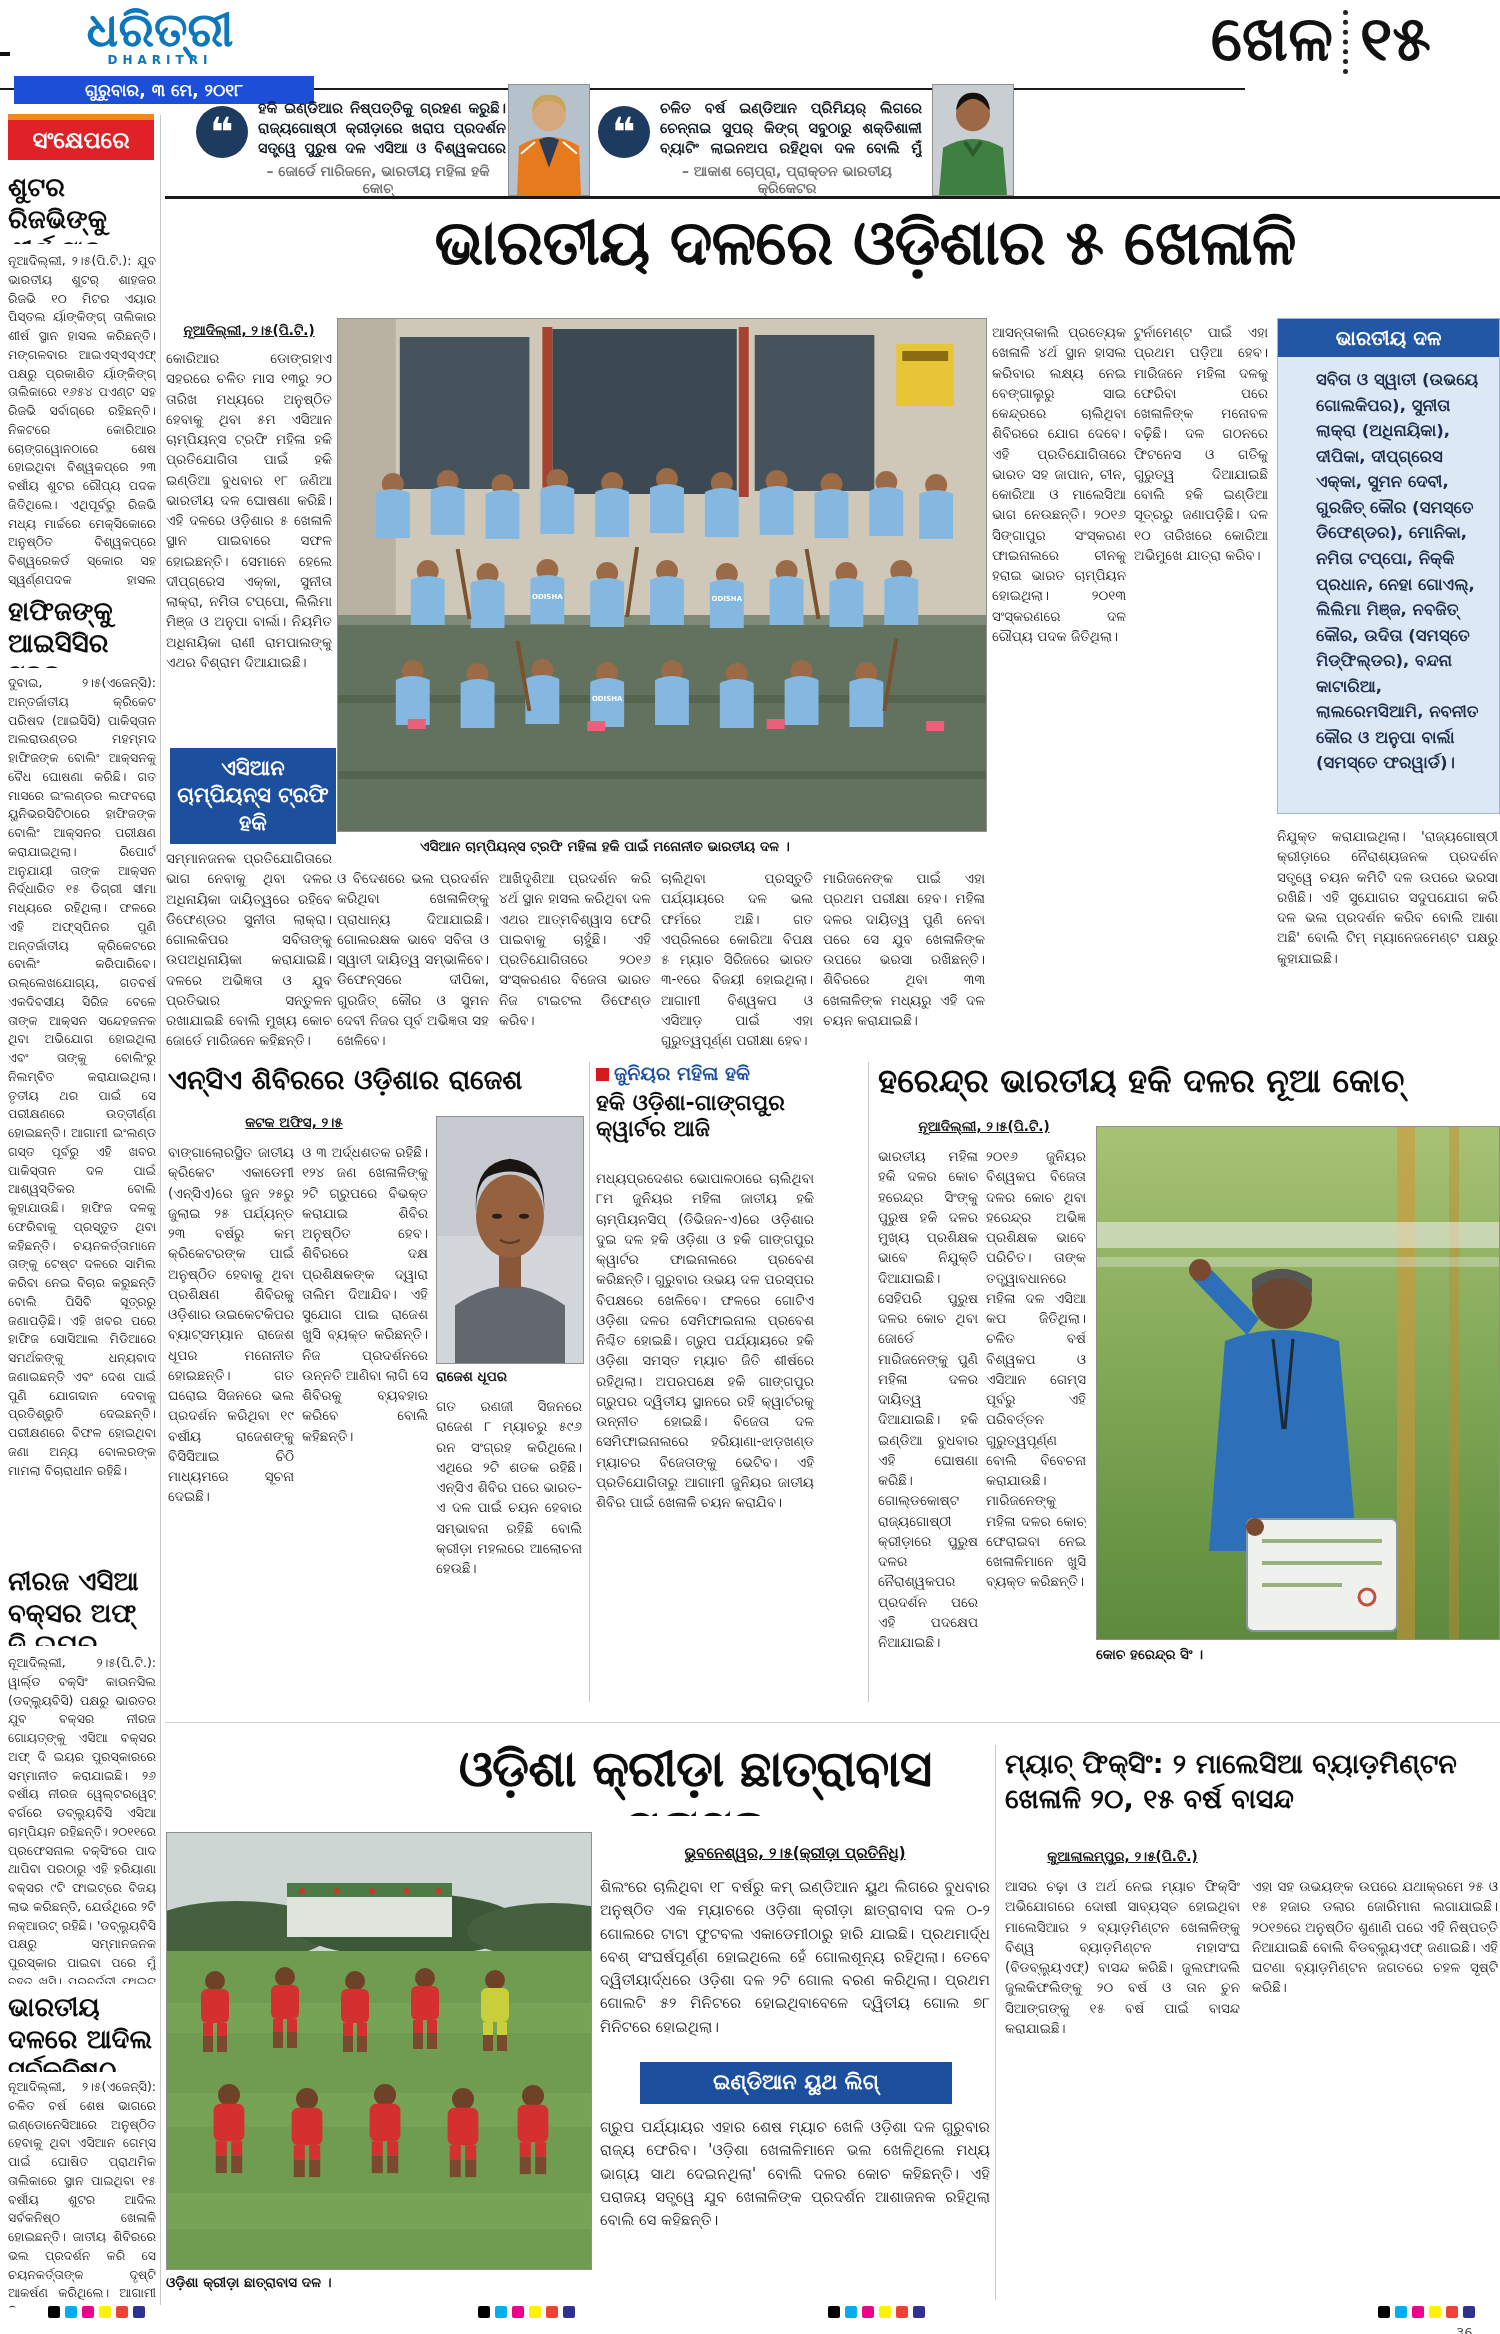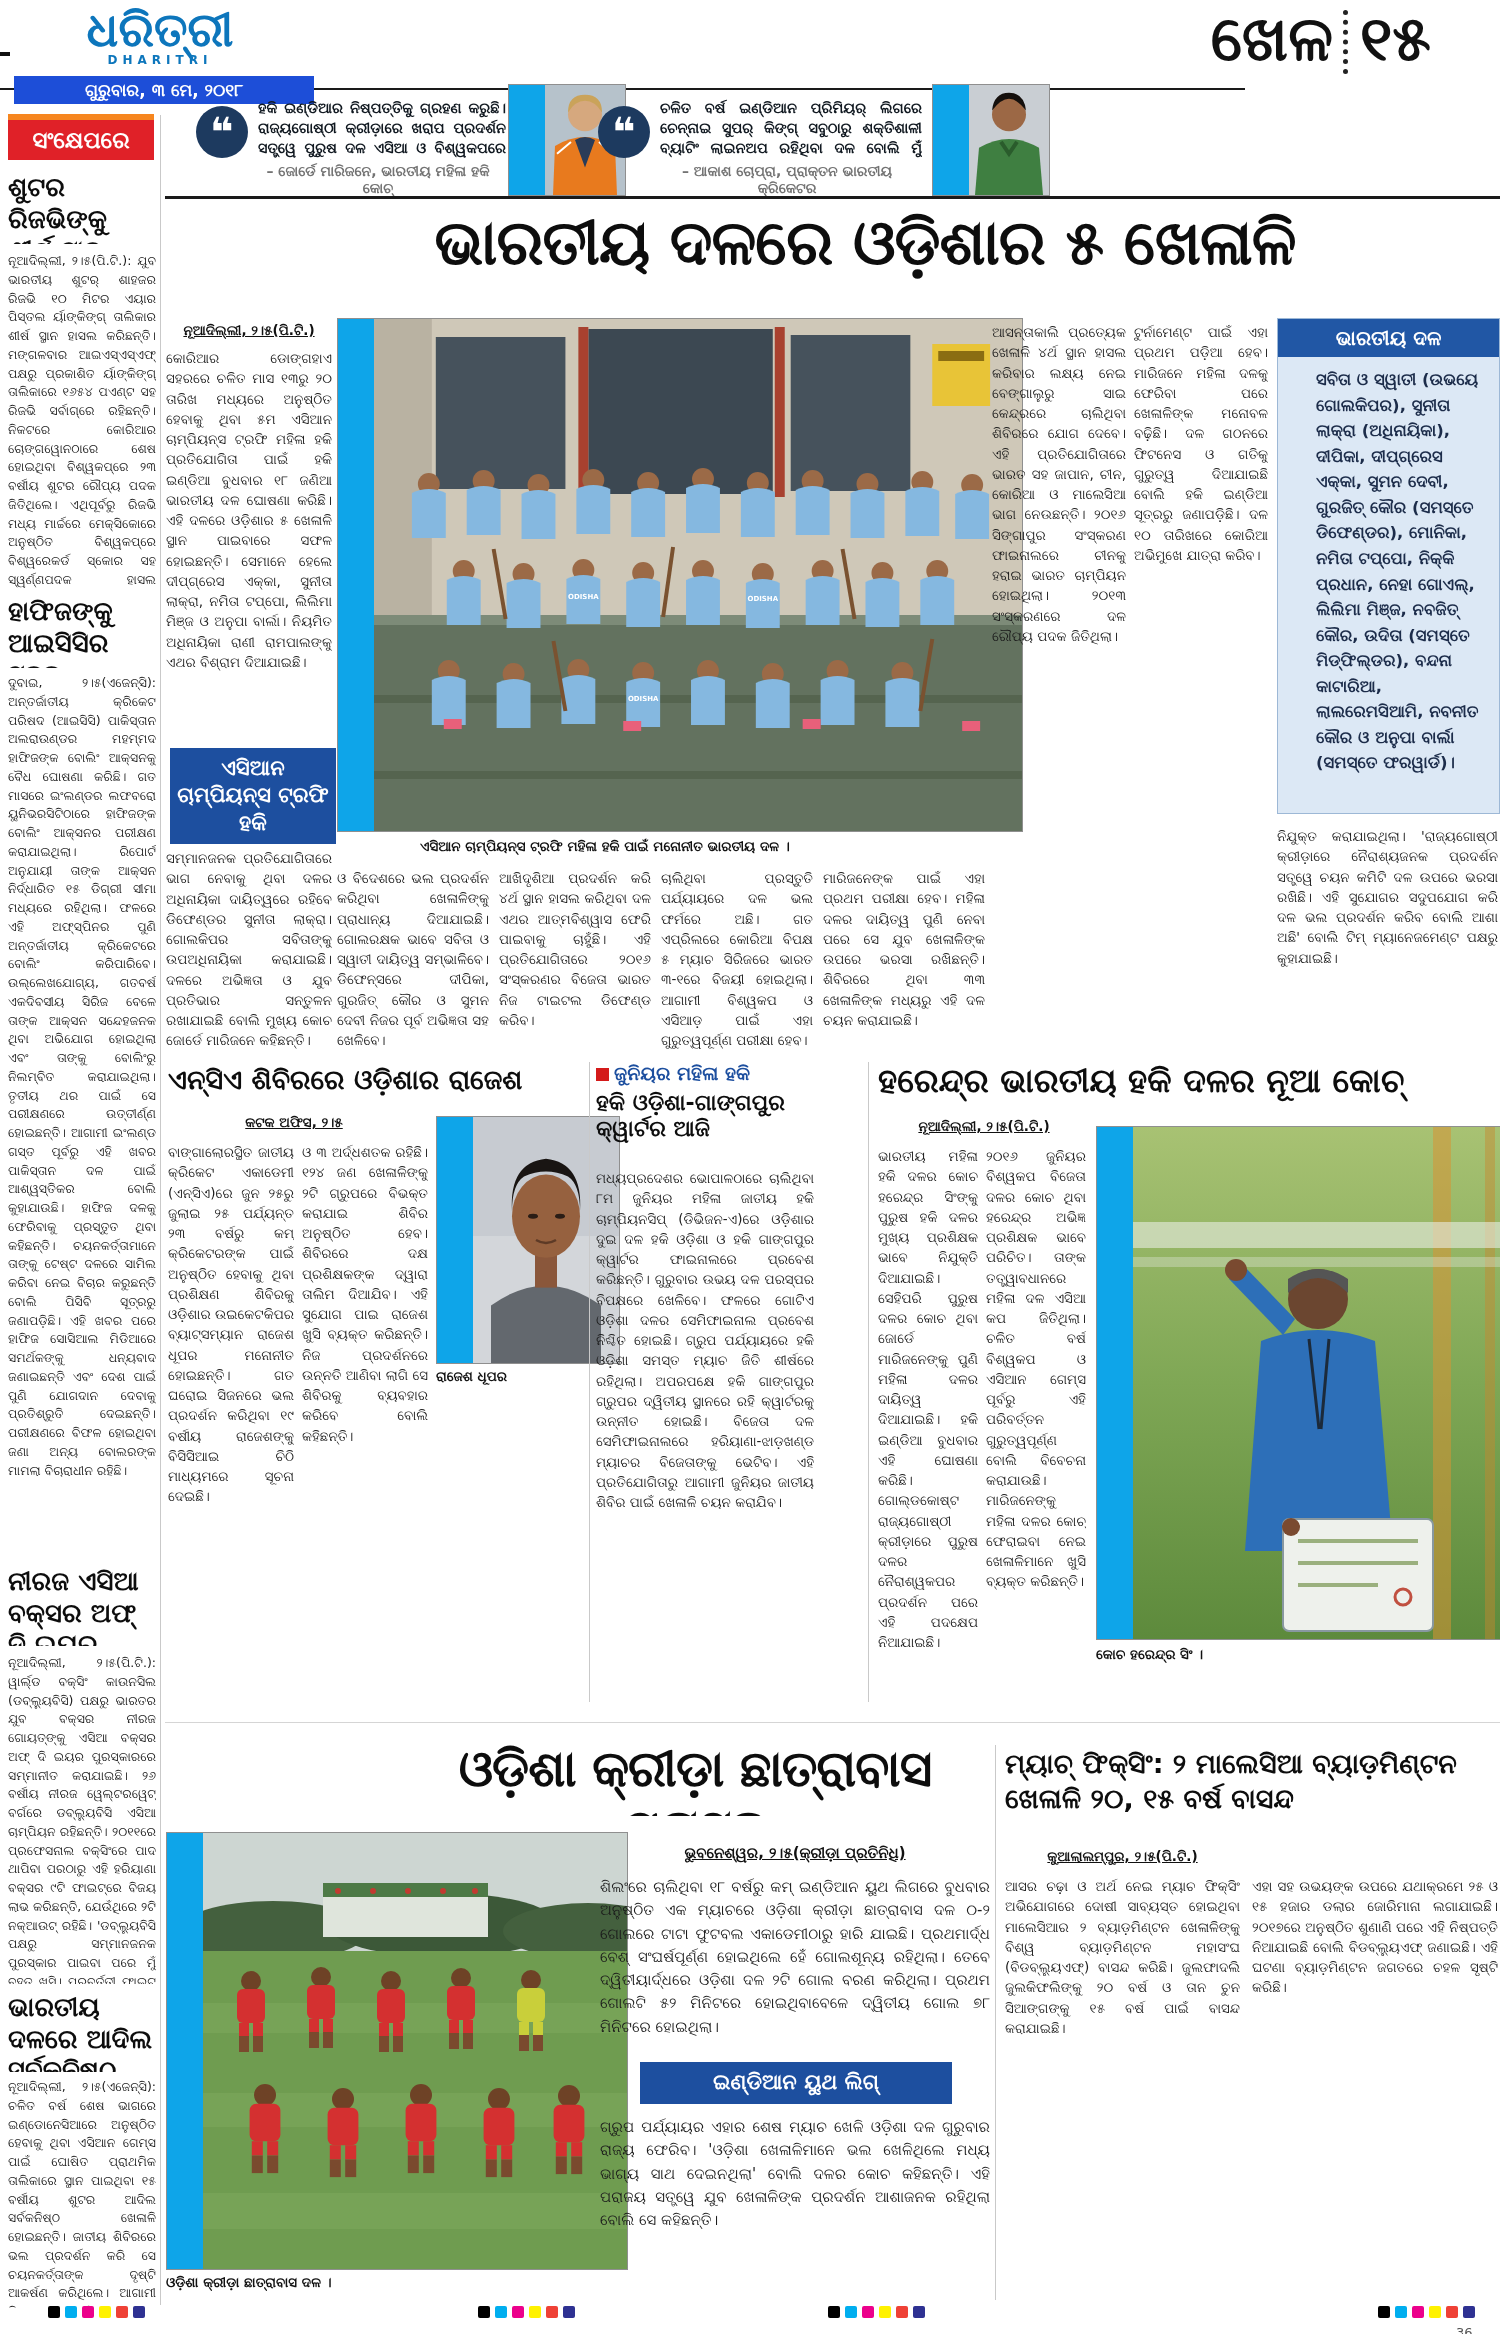--- a/index.html
+++ b/index.html
@@ -25,21 +25,21 @@
   .quote-text{font-size:14.5px;font-weight:bold;line-height:1.38;color:#101820;text-align:justify;}
   .quote-attr{font-size:14px;font-weight:bold;text-align:center;color:#737373;}
   .brief-red{background:#e02128;color:#fff;font-size:23px;font-weight:bold;
              display:flex;align-items:center;justify-content:center;}
   .brief-headline{font-size:26px;font-weight:bold;line-height:1.22;color:#0d0d0d;}
   .kicker-box{background:#1d4f9f;color:#fff;font-weight:bold;text-align:center;
               display:flex;align-items:center;justify-content:center;line-height:1.3;}
   .team-box{background:#dce8f5;border:1px solid #9db8d6;}
   .team-box-hd{background:#2157a5;color:#fff;font-weight:bold;font-size:20px;text-align:center;padding:7px 4px;}
   .team-box-bd{padding:10px 12px;font-size:16.5px;line-height:1.55;font-weight:bold;color:#1c2c4a;text-align:left;margin-left:26px;}
-  .photo-frame{border:1px solid #8f8f8f;background:#0ea5e9;padding-left:36px;}
+  .photo-frame{border:1px solid #8f8f8f;background:#0ea5e9;}
   .photo-frame svg{display:block;width:100%;height:100%;}
   .dots{display:flex;gap:5px;}
   .dots span{width:12px;height:12px;display:inline-block;border-radius:2px;}
   .folio{font-size:13px;color:#555;}
   .junior-kicker{color:#1d4f9f;font-size:19px;font-weight:bold;line-height:1.2;}
   .edge-mark{background:#111;}
 </style>
 </head>
 <body>
 
@@ -218,20 +218,21 @@
       <path d="M18 248 L18 190 Q73 150 128 190 L128 248 Z" fill="#63686e"></path>
       <rect x="62" y="138" width="22" height="34" fill="#8a573b"></rect>
       <ellipse cx="73" cy="100" rx="34" ry="42" fill="#96613f"></ellipse>
       <path d="M39 95 Q36 46 73 42 Q110 46 107 95 Q107 68 95 60 Q73 50 51 60 Q39 68 39 95 Z" fill="#191513"></path>
       <ellipse cx="60" cy="100" rx="5" ry="2.5" fill="#2a1d16"></ellipse>
       <ellipse cx="87" cy="100" rx="5" ry="2.5" fill="#2a1d16"></ellipse>
       <path d="M63 124 Q73 130 83 124" stroke="#5d3a26" stroke-width="2.5" fill="none"></path>
     </svg>
   </div>
   <div class="abs caption" style="left:436px;top:1368px;width:146px;">ରାଜେଶ ଧୂପର</div>
+  <div class="abs body-text clip" style="left:436px;top:1396px;width:146px;height:306px;">ଗତ ରଣଜୀ ସିଜନରେ ରାଜେଶ ୮ ମ୍ୟାଚରୁ ୫୯୬ ରନ ସଂଗ୍ରହ କରିଥିଲେ। ଏଥିରେ ୨ଟି ଶତକ ରହିଛି। ଏନ୍‌ସିଏ ଶିବିର ପରେ ଭାରତ-ଏ ଦଳ ପାଇଁ ଚୟନ ହେବାର ସମ୍ଭାବନା ରହିଛି ବୋଲି କ୍ରୀଡ଼ା ମହଲରେ ଆଲୋଚନା ହେଉଛି।</div>
 
   <div class="abs vrule" style="left:589px;top:1062px;height:640px;"></div>
 
   <div class="abs" style="left:596px;top:1068px;width:13px;height:13px;background:#d41a1a;"></div>
   <div class="abs junior-kicker" style="left:614px;top:1062px;width:200px;">ଜୁନିୟର ମହିଳା ହକି</div>
   <div class="abs headline clip" style="left:596px;top:1090px;width:218px;height:70px;font-size:22px;">ହକି ଓଡ଼ିଶା-ଗାଙ୍ଗପୁର କ୍ୱାର୍ଟର ଆଜି</div>
   <div class="abs body-text clip" style="left:596px;top:1168px;width:218px;height:534px;">ମଧ୍ୟପ୍ରଦେଶର ଭୋପାଳଠାରେ ଚାଲିଥିବା ୮ମ ଜୁନିୟର ମହିଳା ଜାତୀୟ ହକି ଚାମ୍ପିୟନସିପ୍ (ଡିଭିଜନ-ଏ)ରେ ଓଡ଼ିଶାର ଦୁଇ ଦଳ ହକି ଓଡ଼ିଶା ଓ ହକି ଗାଙ୍ଗପୁର କ୍ୱାର୍ଟର ଫାଇନାଲରେ ପ୍ରବେଶ କରିଛନ୍ତି। ଗୁରୁବାର ଉଭୟ ଦଳ ପରସ୍ପର ବିପକ୍ଷରେ ଖେଳିବେ। ଫଳରେ ଗୋଟିଏ ଓଡ଼ିଶା ଦଳର ସେମିଫାଇନାଲ ପ୍ରବେଶ ନିଶ୍ଚିତ ହୋଇଛି। ଗ୍ରୁପ ପର୍ଯ୍ୟାୟରେ ହକି ଓଡ଼ିଶା ସମସ୍ତ ମ୍ୟାଚ ଜିତି ଶୀର୍ଷରେ ରହିଥିଲା। ଅପରପକ୍ଷେ ହକି ଗାଙ୍ଗପୁର ଗ୍ରୁପର ଦ୍ୱିତୀୟ ସ୍ଥାନରେ ରହି କ୍ୱାର୍ଟରକୁ ଉନ୍ନୀତ ହୋଇଛି। ବିଜେତା ଦଳ ସେମିଫାଇନାଲରେ ହରିୟାଣା-ଝାଡ଼ଖଣ୍ଡ ମ୍ୟାଚର ବିଜେତାଙ୍କୁ ଭେଟିବ। ଏହି ପ୍ରତିଯୋଗିତାରୁ ଆଗାମୀ ଜୁନିୟର ଜାତୀୟ ଶିବିର ପାଇଁ ଖେଳାଳି ଚୟନ କରାଯିବ।</div>
 
   <div class="abs vrule" style="left:868px;top:1062px;height:640px;"></div>
 

